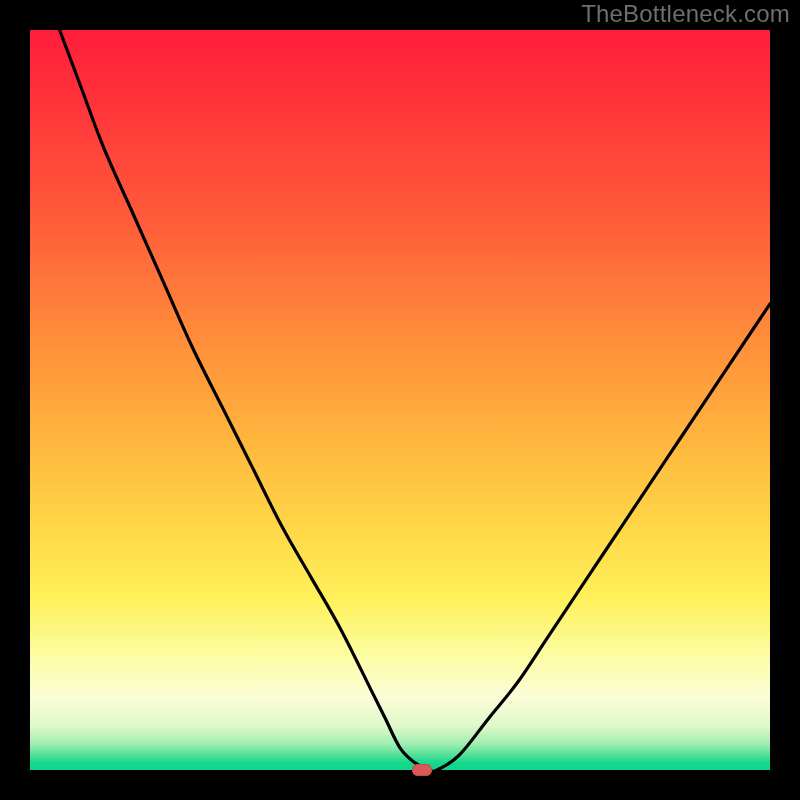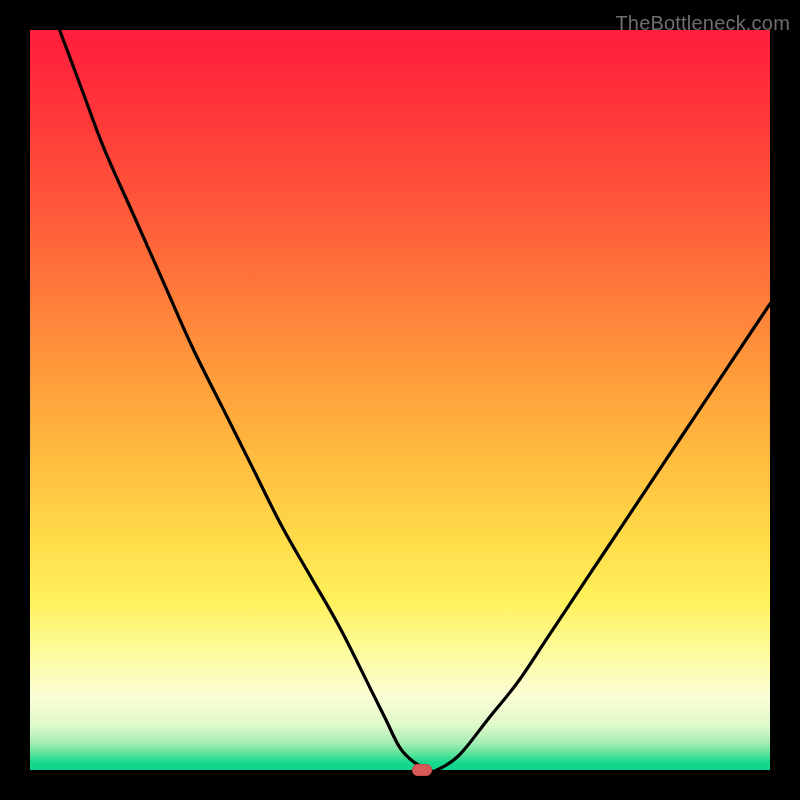--- a/index.html
+++ b/index.html
@@ -12,24 +12,24 @@
     font-family: Arial, Helvetica, sans-serif;
   }
   .stage {
     position: relative;
     width: 800px;
     height: 800px;
     background: #000;
   }
   .watermark {
     position: absolute;
-    top: 12px;
+    top: 0;
     right: 10px;
     color: #6e6e6e;
-    font-size: 20px;
+    font-size: 24px;
     font-weight: 500;
     letter-spacing: 0.2px;
     z-index: 5;
   }
   .plot-area {
     position: absolute;
     left: 30px;
     top: 30px;
     width: 740px;
     height: 740px;

